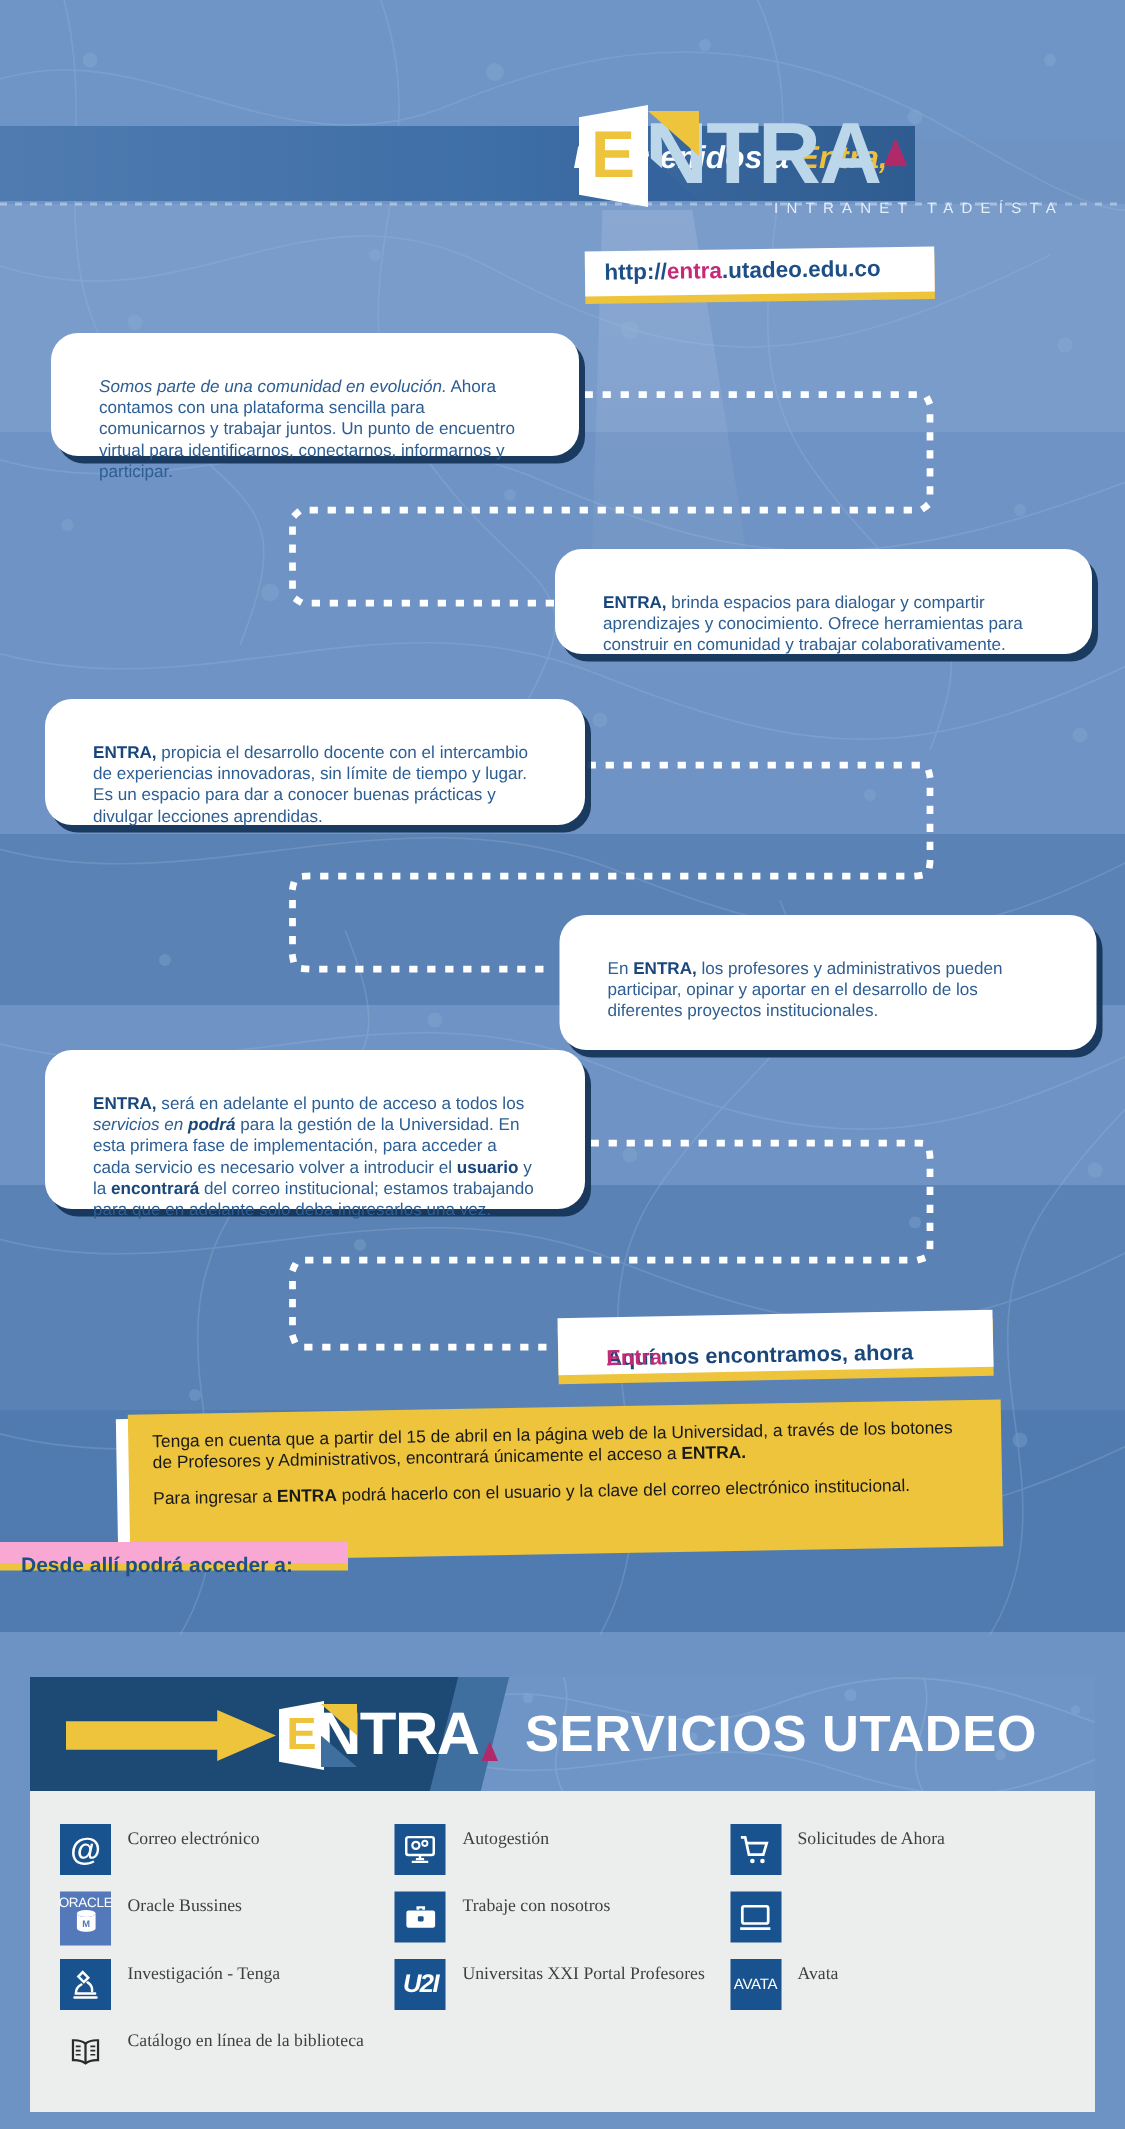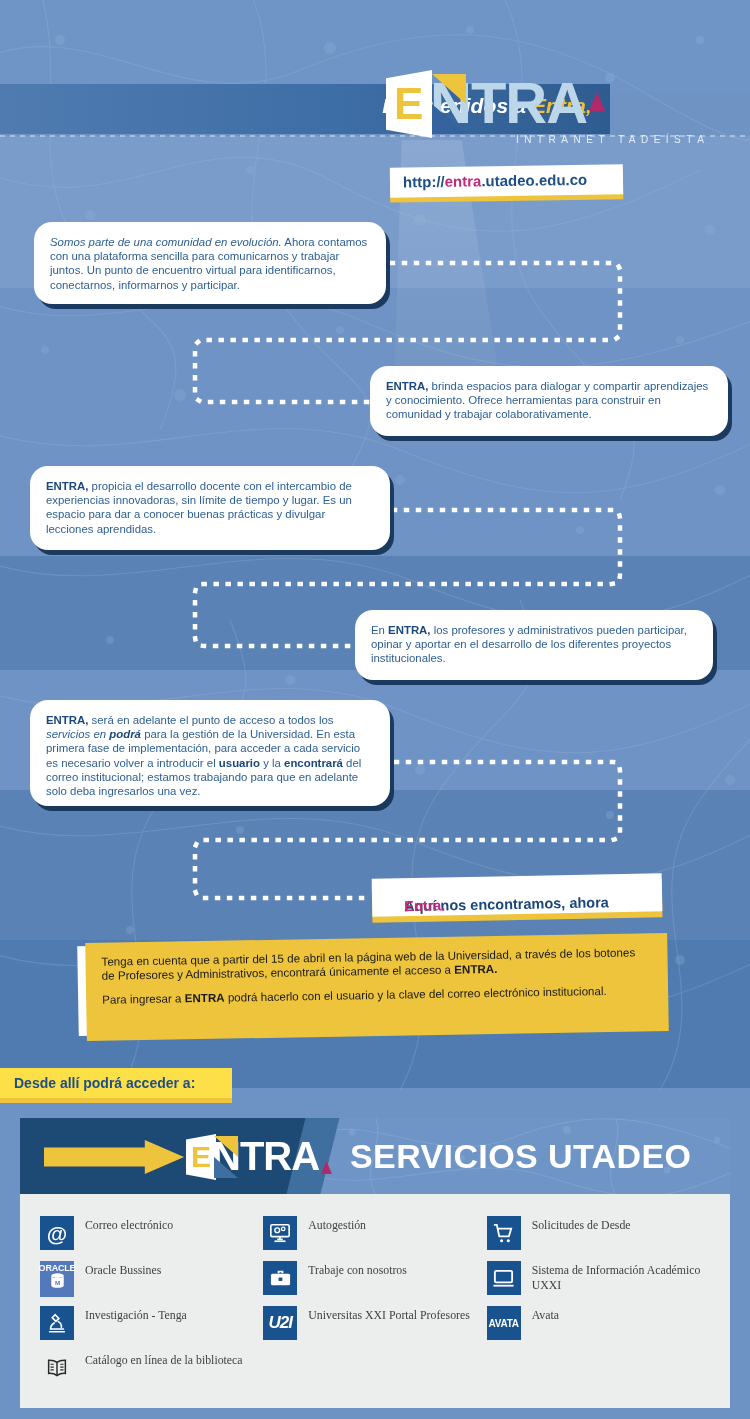--- a/index.html
+++ b/index.html
@@ -65,29 +65,29 @@
   .urlchip{position:absolute;left:390px;top:166px;width:233px;height:30px;
     background:#ffffff;transform:rotate(-.8deg);
     box-shadow:0 5px 0 0 #edc43c;}
   .urlchip span{position:absolute;left:13px;top:6px;font-size:15px;font-weight:bold;
     color:#1d4f86;white-space:nowrap;}
   .urlchip span .pink{color:#c52a78;}
 
   
   .bubble{position:absolute;background:#ffffff;border-radius:18px;
     box-shadow:4px 5px 0 0 rgba(20,50,86,.92);}
-  .bubble p{margin:0;color:#2d5e93;font-size:11.4px;line-height:14.2px;}
+  .bubble p{margin:16px;color:#2d5e93;font-size:11.4px;line-height:14.2px;}
   .bubble p b{color:#19477c;font-weight:bold;}
   .bubble p i{font-style:italic;}
   .bubble .inner{padding:13px 16px 10px 16px;}
 
   .bb1{left:34px;top:222px;width:352px;height:82px;}
   .bb2{left:370px;top:366px;width:358px;height:70px;}
   .bb3{left:30px;top:466px;width:360px;height:84px;}
-  .bb4{left:355px;top:610px;width:358px;height:70px;}
+  .bb4{left:373px;top:610px;width:358px;height:90px;}
   .bb5{left:30px;top:700px;width:360px;height:106px;}
 
   
   .dots{position:absolute;left:0;top:0;width:750px;height:1419px;pointer-events:none;}
 
   
   .aqui{position:absolute;left:372px;top:876px;width:290px;height:38px;background:#ffffff;
     transform:rotate(-1.1deg);box-shadow:0 6px 0 0 #edc43c;}
   .aqui span{position:absolute;left:16px;top:10px;font-size:14.5px;font-weight:bold;
     color:#19477c;white-space:nowrap;}
@@ -98,21 +98,21 @@
   .noticewhite{position:absolute;left:0;top:8px;width:14px;height:90px;background:#ffffff;
     transform:rotate(-1deg);}
   .notice{position:absolute;left:8px;top:0;width:582px;height:98px;background:#edc43c;
     transform:rotate(-1deg);}
   .notice .ntxt{position:absolute;left:16px;top:12px;width:548px;color:#1a1a1a;
     font-size:11.6px;line-height:14.4px;}
   .notice .ntxt b{font-weight:bold;}
   .notice .ntxt .gap{display:block;height:9px;}
 
   
-  .desde{position:absolute;left:0;top:1068px;width:232px;height:30px;background:#fde047;
+  .desde{position:absolute;left:0;top:1028px;width:232px;height:14px;background:#f9a8d4;
     box-shadow:0 5px 0 0 #edc43c;}
   .desde span{position:absolute;left:14px;top:7px;font-size:14px;font-weight:bold;
     color:#1d4f86;white-space:nowrap;}
 
   
   .svcpanel{position:absolute;left:20px;top:1118px;width:710px;height:290px;
     background:#eceded;}
   .svchead{position:absolute;left:0;top:0;width:710px;height:76px;overflow:hidden;
     background:#1c4a74;}
   .svchead .right{position:absolute;left:292px;top:0;width:418px;height:76px;
@@ -142,21 +142,21 @@
     display:grid;grid-template-columns:repeat(3,1fr);
     grid-auto-rows:45px;align-content:start;padding:22px 20px 0 20px;box-sizing:border-box;}
   .svcitem{display:flex;align-items:flex-start;gap:11px;}
   .svcicon{flex:0 0 auto;width:34px;height:34px;background:#18538f;
     display:flex;align-items:center;justify-content:center;color:#ffffff;}
   .svcicon.light{background:#5479ba;}
   .svcicon.plain{background:transparent;color:#2a2a2a;}
   .svclabel{font-family:"Liberation Serif",serif;font-size:11.8px;line-height:14.5px;
     color:#3f3f3f;padding-top:2px;}
 
-  .fs{font-size:9px;font-weight:bold;letter-spacing:-.2px;}
+  .fs{font-size:9px;font-weight:normal;letter-spacing:-.2px;}
 </style>
 </head>
 <body>
 
 <div id="stage">
 
   <div class="band b1"></div>
   <div class="band b2"></div>
   <div class="band b3"></div>
   <div class="band b4"></div>
@@ -352,21 +352,21 @@
           <div class="svclabel">Autogestión</div>
         </div>
         <div class="svcitem">
           <div class="svcicon">
             <svg width="23" height="23" viewBox="0 0 24 24" fill="none" stroke="currentColor" stroke-width="1.9">
               <path d="M2 3h3l2.6 12h10L20 7H6"></path>
               <circle cx="10" cy="19.5" r="1.6" fill="currentColor" stroke="none"></circle>
               <circle cx="17" cy="19.5" r="1.6" fill="currentColor" stroke="none"></circle>
             </svg>
           </div>
-          <div class="svclabel">Solicitudes de Desde</div>
+          <div class="svclabel">Solicitudes de Ahora</div>
         </div>
         <div class="svcitem">
           <div class="svcicon light" style="flex-direction: column; justify-content: flex-start; padding-top: 2px;">
             <span class="fs">ORACLE</span>
             <span><svg width="15" height="16" viewBox="0 0 16 18" fill="#ffffff">
                 <ellipse cx="8" cy="3" rx="7" ry="2.6"></ellipse>
                 <path d="M1 3v11c0 1.5 3.1 2.6 7 2.6s7-1.1 7-2.6V3c0 1.5-3.1 2.6-7 2.6S1 4.5 1 3z"></path>
                 <text x="8" y="13" font-size="7" fill="#5479ba" text-anchor="middle" font-family="Liberation Sans,sans-serif" font-weight="bold">M</text>
               </svg></span>
           </div>
@@ -382,21 +382,20 @@
           </div>
           <div class="svclabel">Trabaje con nosotros</div>
         </div>
         <div class="svcitem">
           <div class="svcicon">
             <svg width="23" height="23" viewBox="0 0 24 24" fill="none" stroke="currentColor" stroke-width="1.9">
               <rect x="3" y="4" width="18" height="12" rx="1.4"></rect>
               <path d="M1.5 19.5h21"></path>
             </svg>
           </div>
-          <div class="svclabel">Sistema de Información Académico UXXI</div>
         </div>
         <div class="svcitem">
           <div class="svcicon">
             <svg width="22" height="22" viewBox="0 0 24 24" fill="none" stroke="currentColor" stroke-width="1.8" stroke-linecap="round">
               <path d="M10 3l4 4-3.2 3.2-4-4z"></path>
               <path d="M9 12c-2.6 1.4-4 4-4 6.5h14"></path>
               <path d="M13.5 10.5c2.4 1.4 3.6 3.8 3.3 6.3"></path>
               <path d="M4 21.5h16"></path>
             </svg>
           </div>

